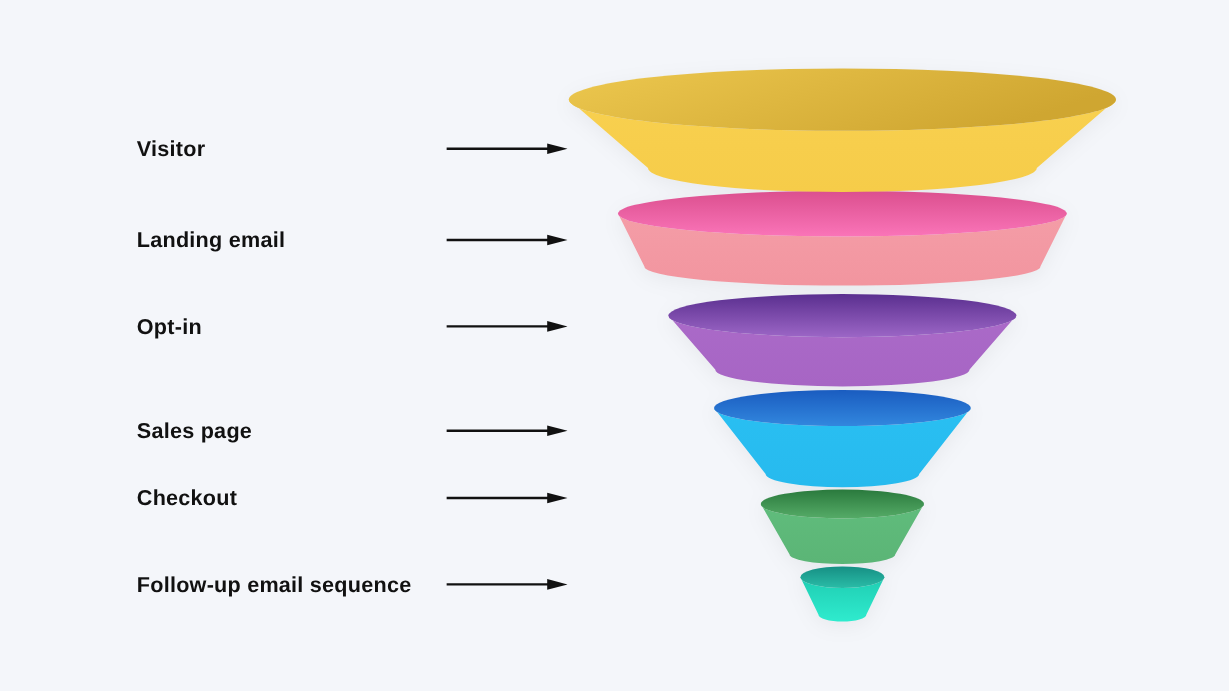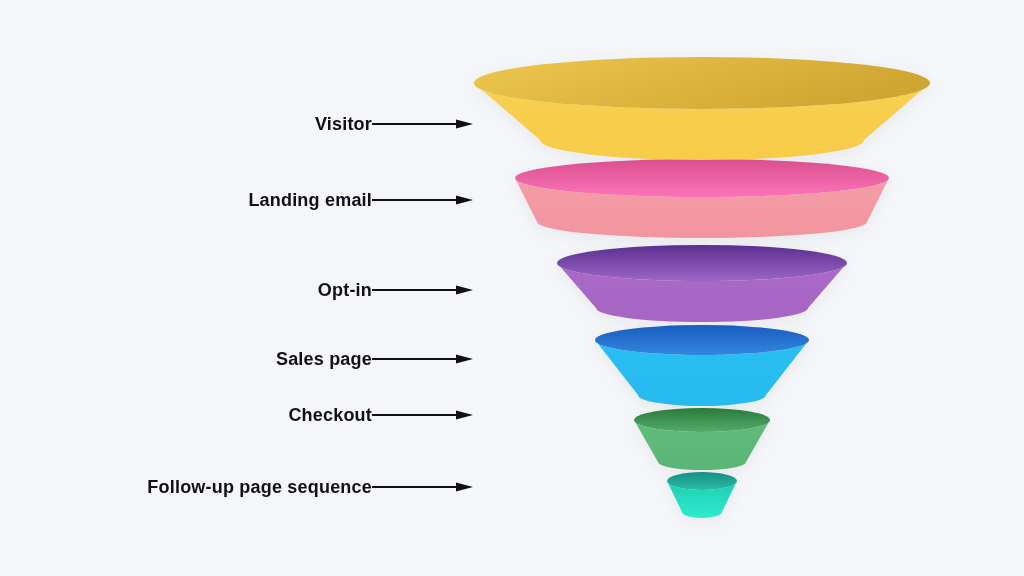--- a/index.html
+++ b/index.html
@@ -11,21 +11,21 @@
     font-family: "Liberation Sans", sans-serif;
   }
   body { background: #F4F6FA; position: relative; }
 
   .stage-row {
     position: absolute;
     left: 114px;
     width: 359px;
     height: 26px;
     display: flex;
-    justify-content: flex-end;
+    justify-content: space-between;
     align-items: center;
   }
   .stage-label {
     font-size: 18px;
     font-weight: 600;
     letter-spacing: 0.2px;
     color: #111111;
     white-space: nowrap;
   }
   .arrow-svg { flex: 0 0 auto; display: block; }
@@ -49,21 +49,21 @@
     <polygon points="84,1.6 101,6 84,10.4" fill="#111111"></polygon>
   </svg>
 </div>
 <div class="stage-row" style="top:187px">
   <span class="stage-label">Landing email</span>
   <svg class="arrow-svg" width="101" height="12" viewBox="0 0 101 12">
     <line x1="0" y1="6" x2="87" y2="6" stroke="#111111" stroke-width="2"></line>
     <polygon points="84,1.6 101,6 84,10.4" fill="#111111"></polygon>
   </svg>
 </div>
-<div class="stage-row" style="top:277px">
+<div class="stage-row" style="top:259px">
   <span class="stage-label">Opt-in</span>
   <svg class="arrow-svg" width="101" height="12" viewBox="0 0 101 12">
     <line x1="0" y1="6" x2="87" y2="6" stroke="#111111" stroke-width="2"></line>
     <polygon points="84,1.6 101,6 84,10.4" fill="#111111"></polygon>
   </svg>
 </div>
 <div class="stage-row" style="top:346px">
   <span class="stage-label">Sales page</span>
   <svg class="arrow-svg" width="101" height="12" viewBox="0 0 101 12">
     <line x1="0" y1="6" x2="87" y2="6" stroke="#111111" stroke-width="2"></line>
@@ -71,21 +71,21 @@
   </svg>
 </div>
 <div class="stage-row" style="top:402px">
   <span class="stage-label">Checkout</span>
   <svg class="arrow-svg" width="101" height="12" viewBox="0 0 101 12">
     <line x1="0" y1="6" x2="87" y2="6" stroke="#111111" stroke-width="2"></line>
     <polygon points="84,1.6 101,6 84,10.4" fill="#111111"></polygon>
   </svg>
 </div>
 <div class="stage-row" style="top:474px">
-  <span class="stage-label">Follow-up page sequence</span>
+  <span class="stage-label">Follow-up email sequence</span>
   <svg class="arrow-svg" width="101" height="12" viewBox="0 0 101 12">
     <line x1="0" y1="6" x2="87" y2="6" stroke="#111111" stroke-width="2"></line>
     <polygon points="84,1.6 101,6 84,10.4" fill="#111111"></polygon>
   </svg>
 </div>
 
 <div class="funnel-wrap">
   <svg width="500" height="480" viewBox="0 0 500 480">
     <defs>
       <linearGradient id="g0t" x1="0" y1="0" x2="1" y2="0.35">

